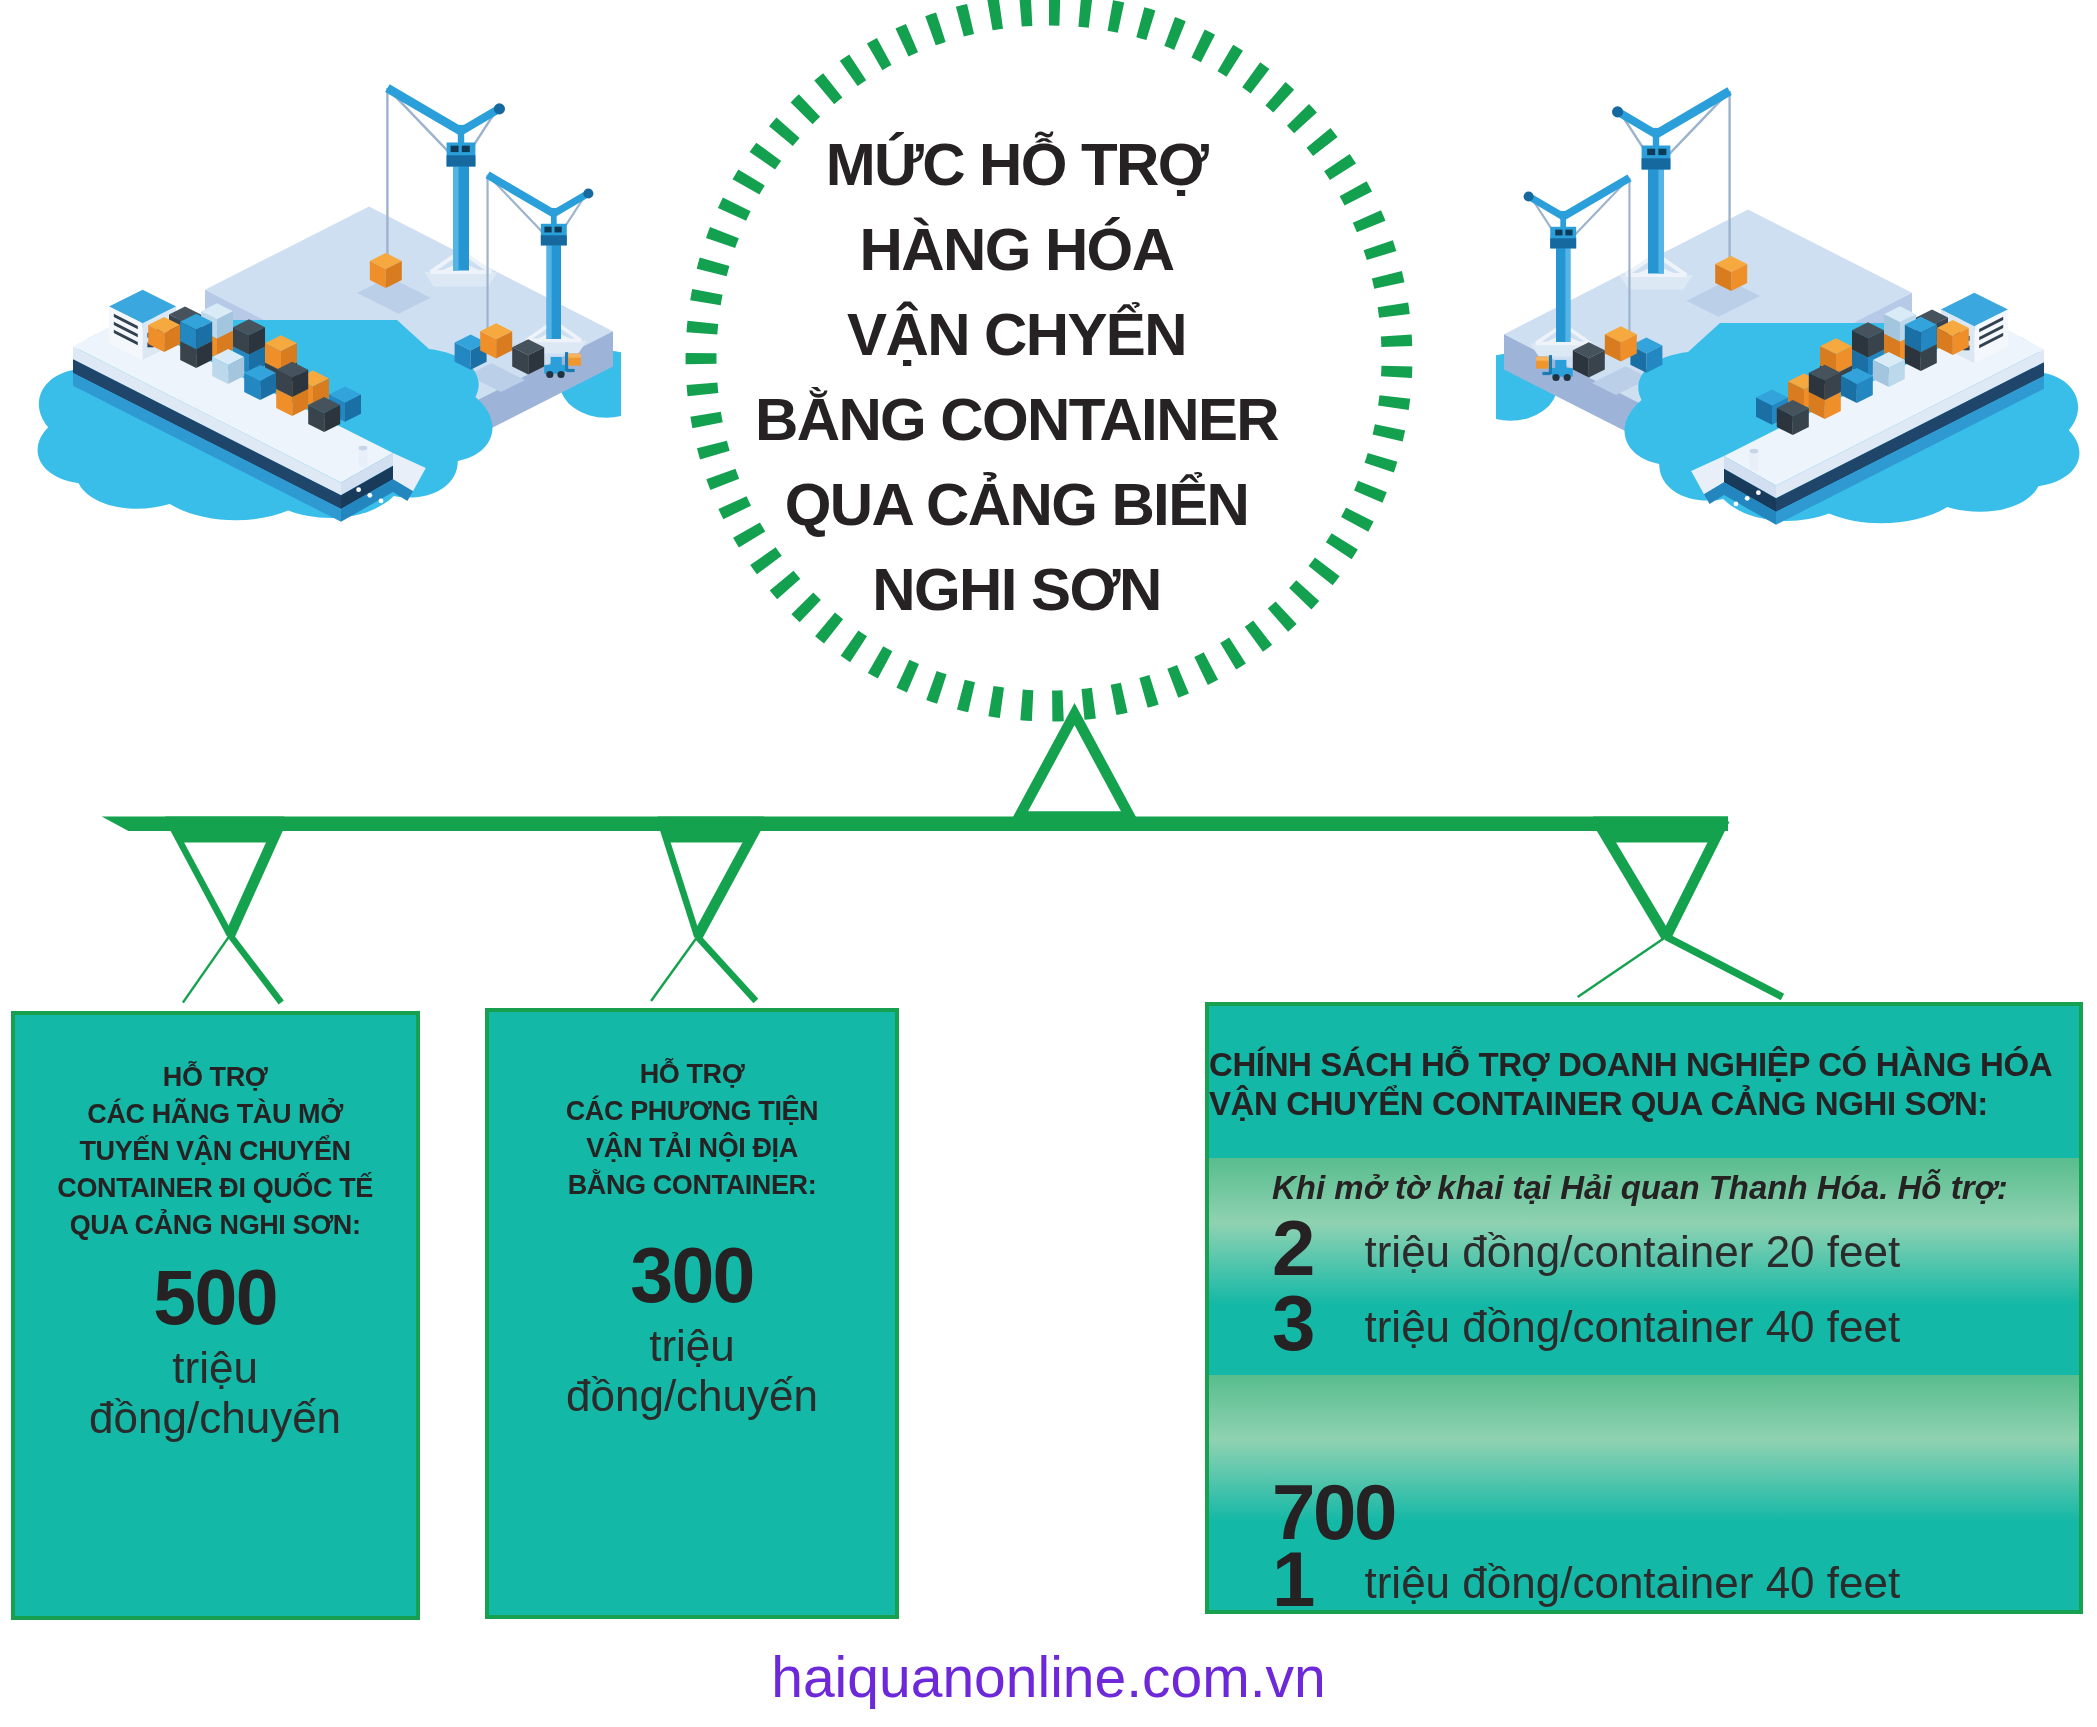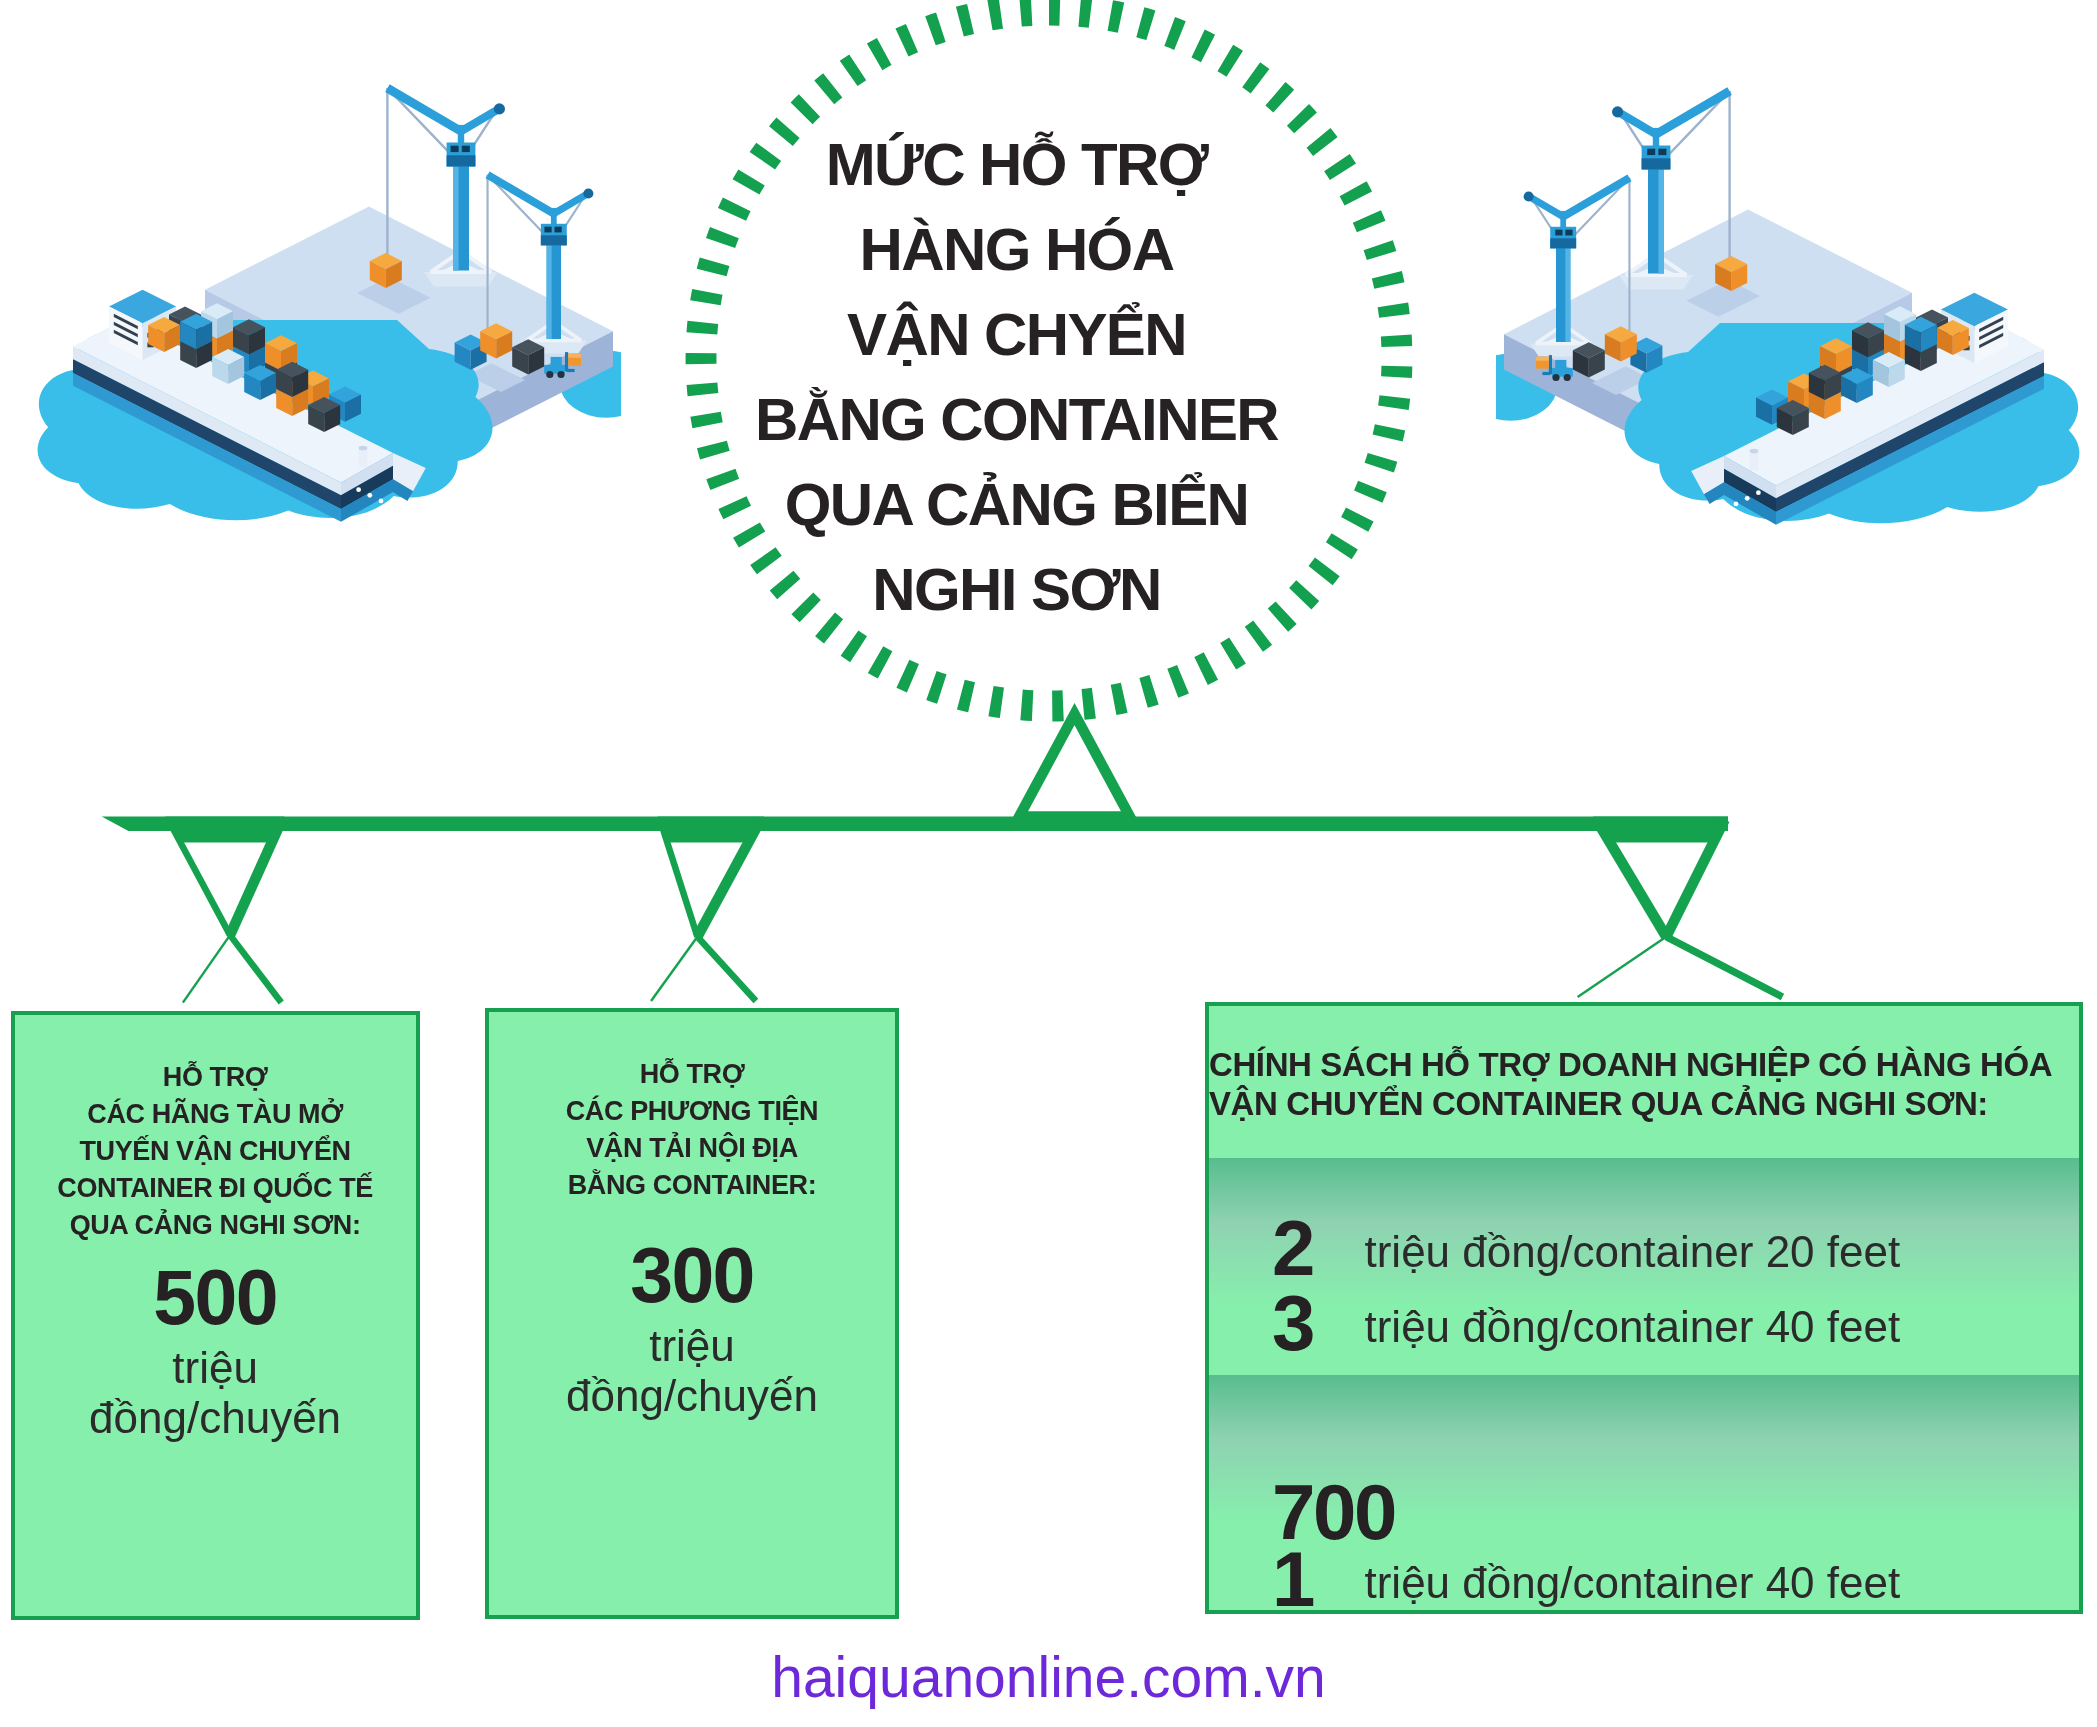--- a/index.html
+++ b/index.html
@@ -21,21 +21,21 @@
   
   .ring-svg{position:absolute;left:675px;top:-16.3px;width:748px;height:748px;}
   .title-block{position:absolute;left:683px;top:122px;width:667px;text-align:center;
                font-size:60px;font-weight:bold;line-height:85px;letter-spacing:-1.6px;color:#262223;}
   .title-block span{display:block;}
 
   
   .connector{position:absolute;left:0;top:0;width:2097px;height:1728px;pointer-events:none;z-index:5;}
 
   
-  .gbox{position:absolute;background:#86efac;border:4.9px solid #17a050;box-sizing:border-box;z-index:2;}
+  .gbox{position:absolute;background:#14b8a6;border:4.9px solid #17a050;box-sizing:border-box;z-index:2;}
   .box1{left:10.6px;top:1011px;width:409px;height:609px;}
   .box2{left:485px;top:1008px;width:414px;height:611px;}
   .box3{left:1205px;top:1002px;width:878px;height:612px;}
 
   .stack{display:flex;flex-direction:column;align-items:center;padding-top:44px;}
   .boxhead{font-weight:bold;text-align:center;font-size:27px;line-height:37px;letter-spacing:-0.4px;color:#262223;}
   .boxhead span{display:block;}
   .amt-big{font-weight:bold;font-size:77px;line-height:81px;letter-spacing:-1.6px;color:#262223;}
   .box1 .amt-big{margin-top:13px;}
   .box2 .amt-big{margin-top:31px;}
@@ -260,20 +260,21 @@
     </div>
   </div>
 
   <div class="gbox box3">
     <div class="p-head">
       <span>CHÍNH SÁCH HỖ TRỢ DOANH NGHIỆP CÓ HÀNG HÓA</span>
       <span>VẬN CHUYỂN CONTAINER QUA CẢNG NGHI SƠN:</span>
     </div>
 
     <div class="band one"></div>
+    <div class="case-label label1">Khi mở tờ khai tại Hải quan Thanh Hóa. Hỗ trợ:</div>
     <div class="vrow row1">
       <span class="amt">2</span>
       <span class="txt">triệu đồng/container 20 feet</span>
     </div>
     <div class="vrow row2">
       <span class="amt">3</span>
       <span class="txt">triệu đồng/container 40 feet</span>
     </div>
 
     <div class="band two"></div>

